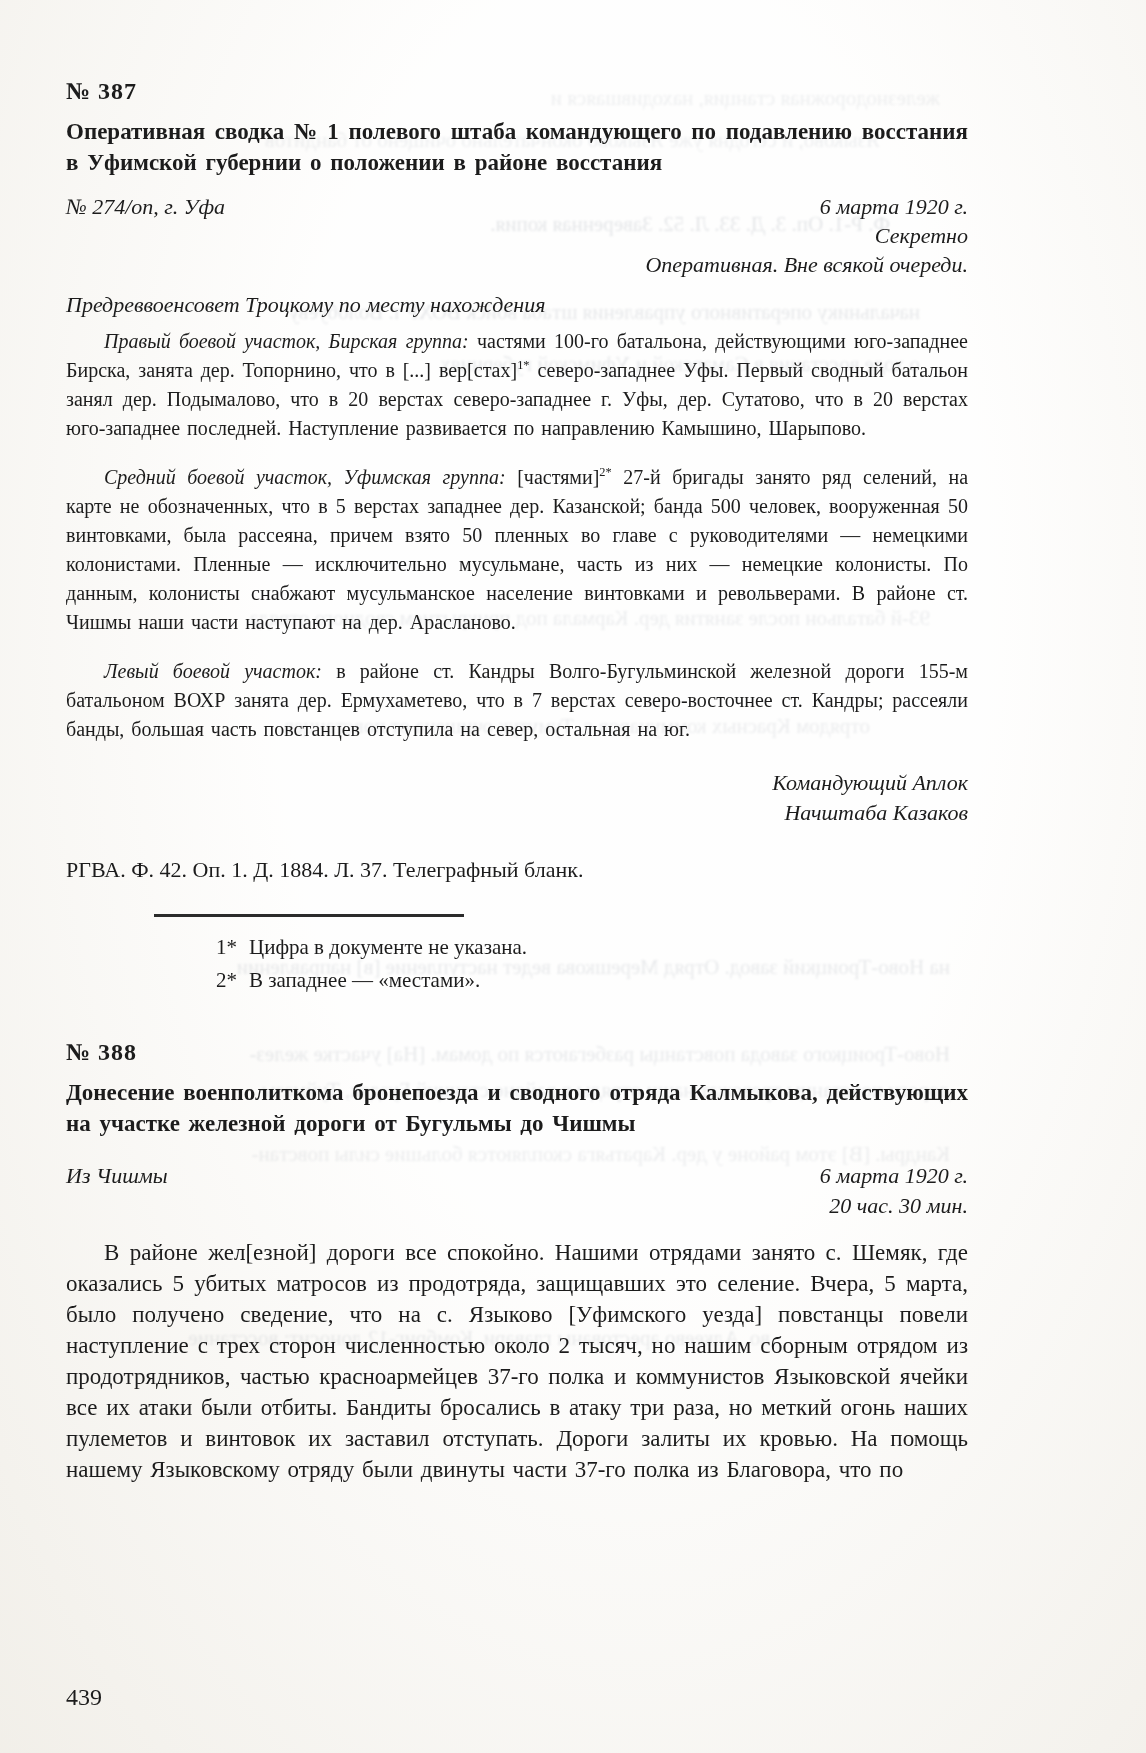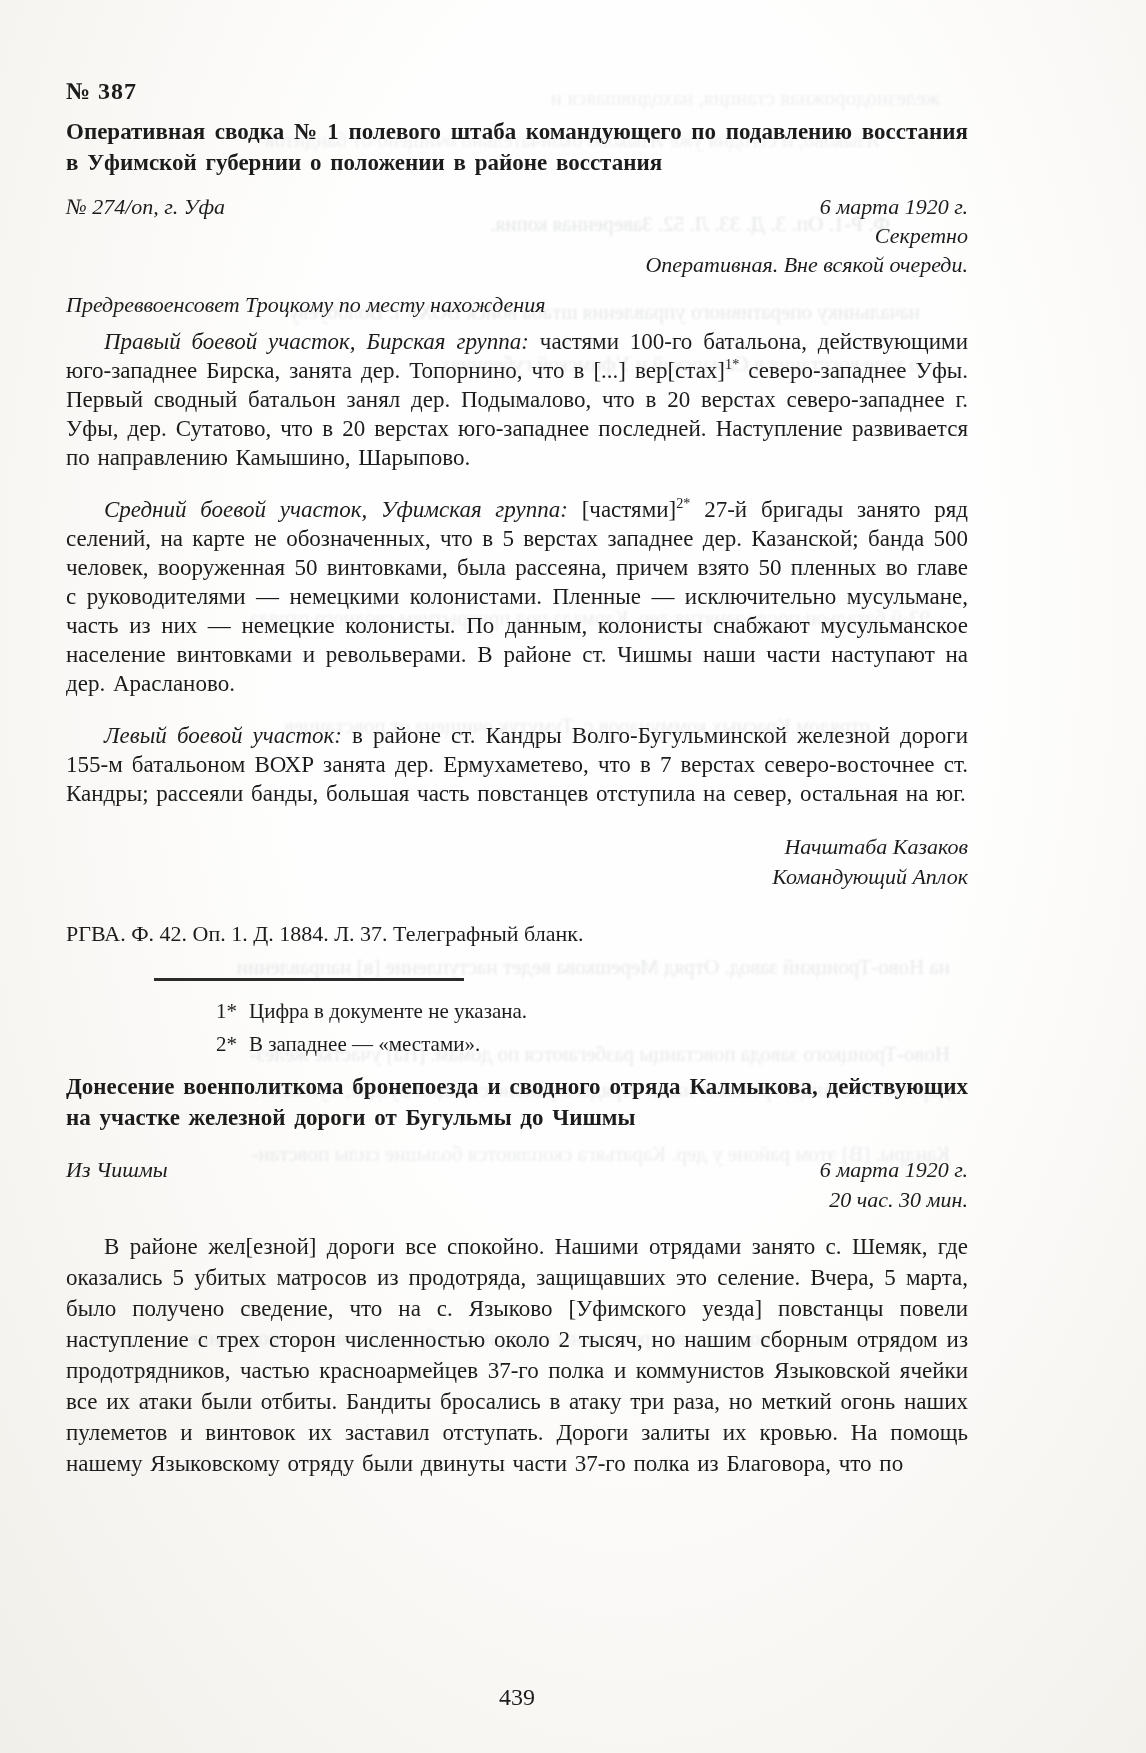--- a/index.html
+++ b/index.html
@@ -65,21 +65,21 @@
     line-height: 29px;
   }
   .address {
     margin-top: 12px;
     font-style: italic;
     font-size: 22px;
     line-height: 28px;
     text-align: justify;
   }
   .para {
-    font-size: 23px;
+    font-size: 20px;
     line-height: 29px;
     text-align: justify;
     text-indent: 38px;
     word-spacing: 2px;
   }
   .para.first { margin-top: 8px; }
   .para .lead { font-style: italic; }
   .sup {
     vertical-align: super;
     font-size: 0.62em;
@@ -127,21 +127,21 @@
     line-height: 31px;
     text-align: justify;
     text-indent: 38px;
     word-spacing: 2px;
   }
   .page-number {
     position: absolute;
     left: 66px;
     width: 902px;
     bottom: 42px;
-    text-align: center;
+    text-align: left;
     font-size: 24px;
     z-index: 1;
   }
 </style>
 </head>
 <body>
 
 <div class="page">
 
   <div class="bleed" style="top:86px;  left:300px; width:640px; opacity:.09;">железнодорожная станция, находившаяся и</div>
@@ -177,33 +177,34 @@
       <div>Предреввоенсовет Троцкому по месту нахождения</div>
     </div>
 
     <p class="para first"><span class="lead">Правый боевой участок, Бирская группа:</span><span> частями 100-го батальона, действующими юго-западнее Бирска, занята дер. Топорнино, что в [...] вер[стах]</span><span class="sup">1*</span><span> северо-западнее Уфы. Первый сводный батальон занял дер. Подымалово, что в 20 верстах северо-западнее г. Уфы, дер. Сутатово, что в 20 верстах юго-западнее последней. Наступление развивается по направлению Камышино, Шарыпово.</span></p>
 
     <p class="para"><span class="lead">Средний боевой участок, Уфимская группа:</span><span> [частями]</span><span class="sup">2*</span><span> 27-й бригады занято ряд селений, на карте не обозначенных, что в 5 верстах западнее дер. Казанской; банда 500 человек, вооруженная 50 винтовками, была рассеяна, причем взято 50 пленных во главе с руководителями — немецкими колонистами. Пленные — исключительно мусульмане, часть из них — немецкие колонисты. По данным, колонисты снабжают мусульманское население винтовками и револьверами. В районе ст. Чишмы наши части наступают на дер. Арасланово.</span></p>
 
     <p class="para"><span class="lead">Левый боевой участок:</span><span> в районе ст. Кандры Волго-Бугульминской железной дороги 155-м батальоном ВОХР занята дер. Ермухаметево, что в 7 верстах северо-восточнее ст. Кандры; рассеяли банды, большая часть повстанцев отступила на север, остальная на юг.</span><span class="sup"></span><span></span></p>
 
     <div class="signature">
+      <div>Командующий Аплок</div>
       <div>Начштаба Казаков</div>
-      <div>Командующий Аплок</div>
     </div>
 
     <div class="source">РГВА. Ф. 42. Оп. 1. Д. 1884. Л. 37. Телеграфный бланк.</div>
 
     <hr class="fn-rule">
 
     <div class="footnotes">
       <div class="footnote"><span class="fn-marker">1*</span><span>Цифра в документе не указана.</span></div>
       <div class="footnote"><span class="fn-marker">2*</span><span>В западнее — «местами».</span></div>
     </div>
 
+    <div class="doc-number doc2-number">№ 388</div>
 
     <div class="doc-title">Донесение военполиткома бронепоезда и сводного отряда Калмыкова, действующих на участке железной дороги от Бугульмы до Чишмы</div>
 
     <div class="dateline-2col">
       <span>Из Чишмы</span>
       <span class="right">
         <div>6 марта 1920 г.</div>
         <div>20 час. 30 мин.</div>
       </span>
     </div>

